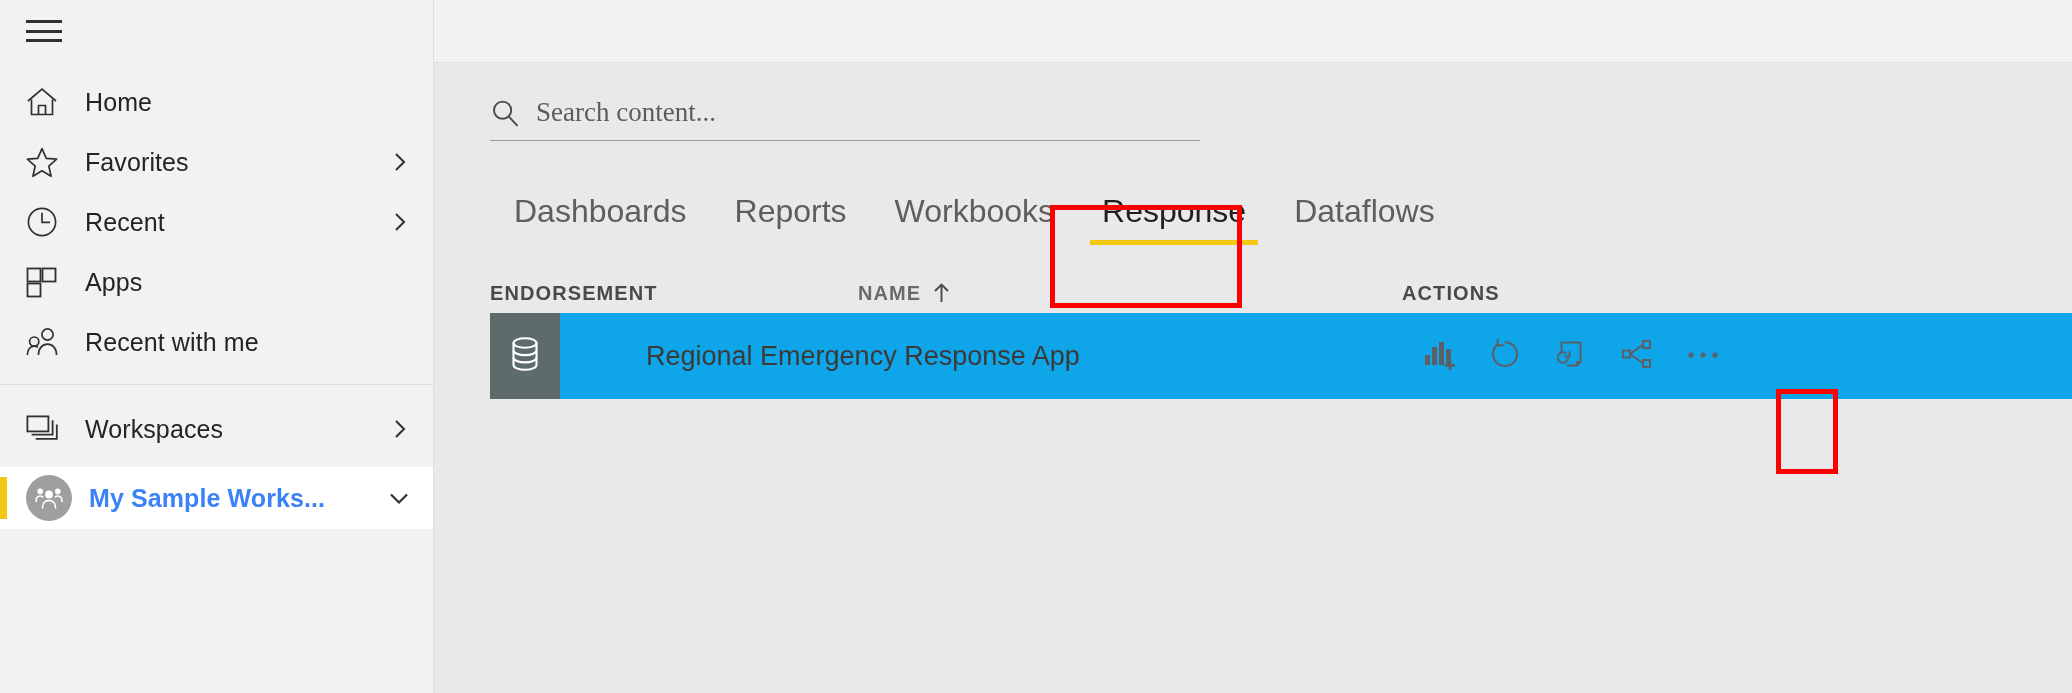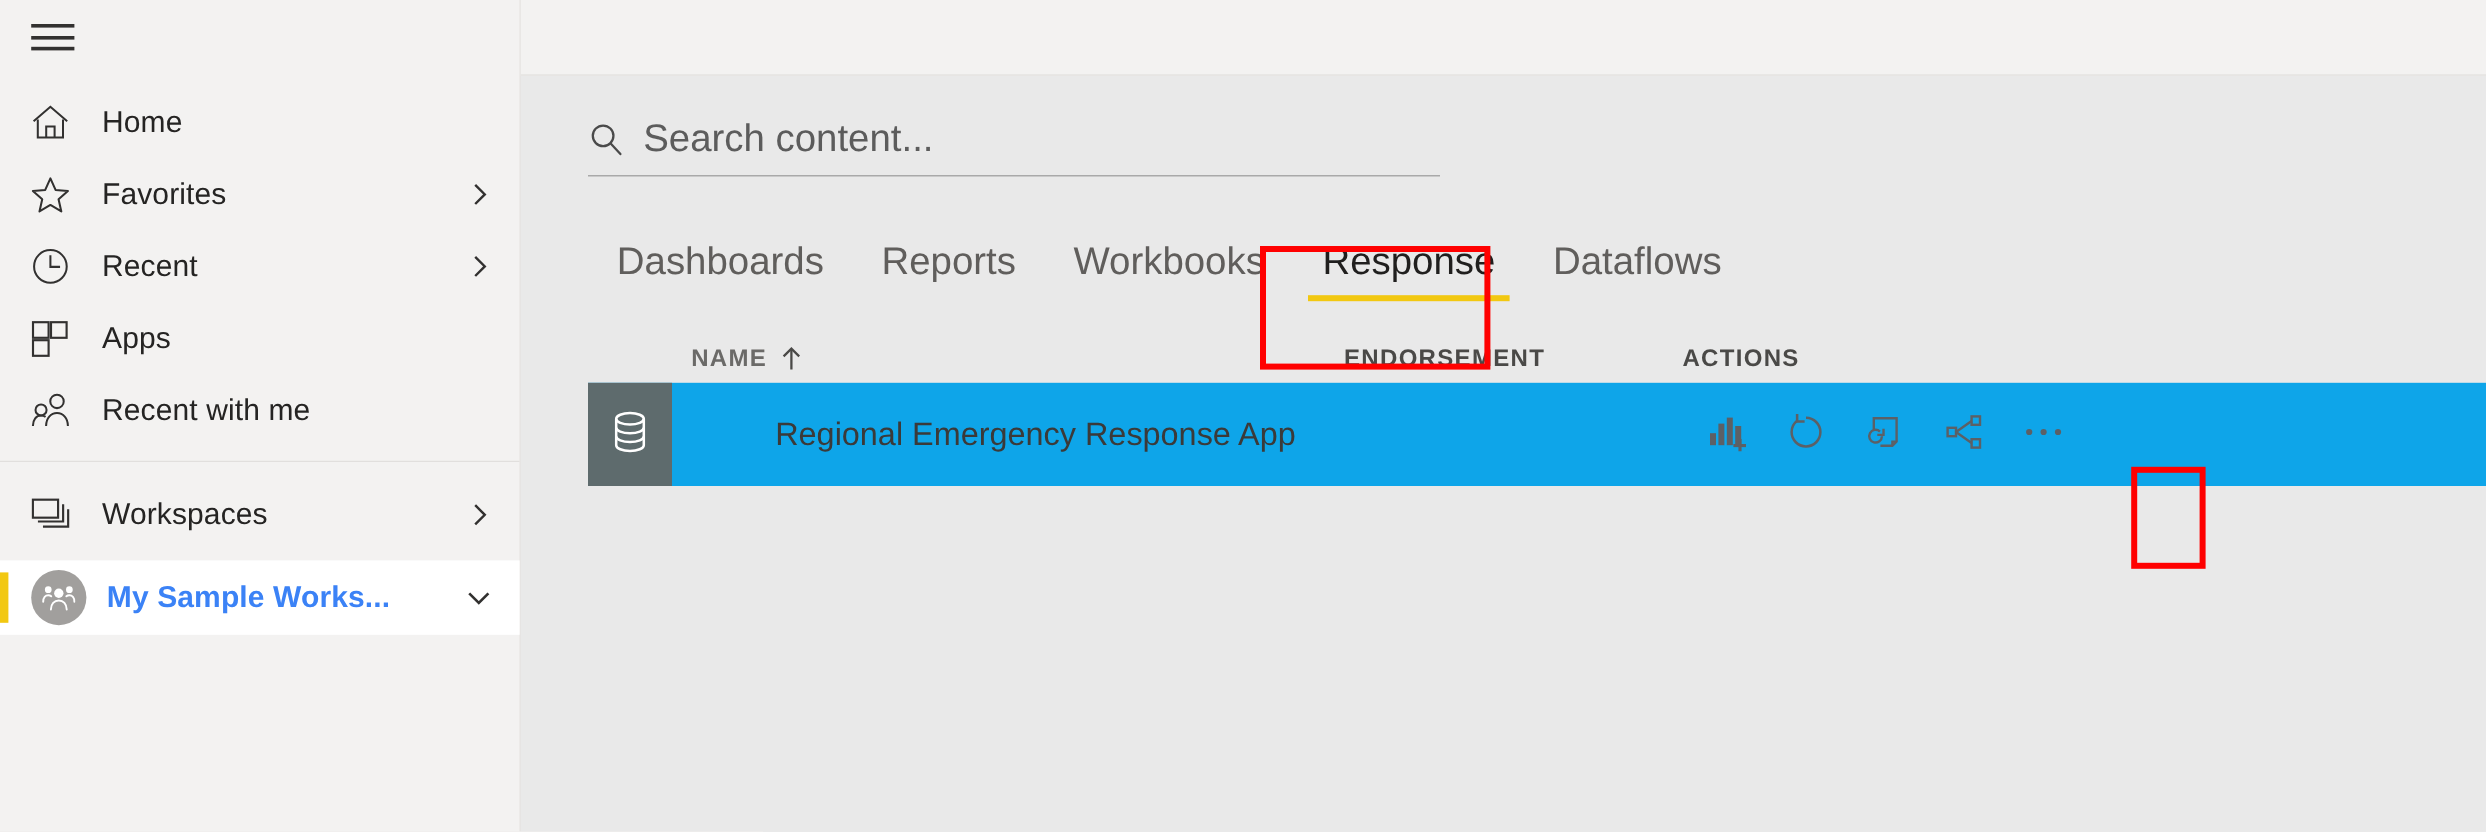--- a/index.html
+++ b/index.html
@@ -178,22 +178,22 @@
     width: 30px;
     height: 30px;
     flex: 0 0 30px;
     color: #4a4a4a;
     margin-right: 16px;
   }
   .search-input {
     border: none;
     outline: none;
     background: transparent;
-    font-family: Liberation Sans, sans-serif;
-    font-size: 32px;
+    font-family: Liberation Serif, serif;
+    font-size: 27px;
     color: #000000;
     width: 100%;
     padding: 0;
   }
   .search-input::placeholder { color: #5c5c5c; opacity: 1; }
 
   
   .tabs {
     margin-top: 34px;
     display: flex;
@@ -472,31 +472,31 @@
           <span>Response</span>
           <span class="tab-underline"></span>
         </div>
         <div class="tab">
           <span>Dataflows</span>
           
         </div>
       </div>
 
       <div class="table-head">
+        <div class="th endorsement">
+          <span>ENDORSEMENT</span>
+        </div>
         <div class="th name">
           <span>NAME</span>
           <span class="sort-arrow">
             <svg width="17" height="20" viewBox="0 0 17 20" fill="none" stroke="currentColor" stroke-width="1.9">
               <path d="M8.5 19 V2"></path>
               <path d="M2 8 L8.5 1.5 L15 8"></path>
             </svg>
           </span>
-        </div>
-        <div class="th endorsement">
-          <span>ENDORSEMENT</span>
         </div>
         <div class="th actions">
           <span>ACTIONS</span>
         </div>
       </div>
 
       <div class="row-wrap">
         <div class="row">
 
           <div class="row-tile">

